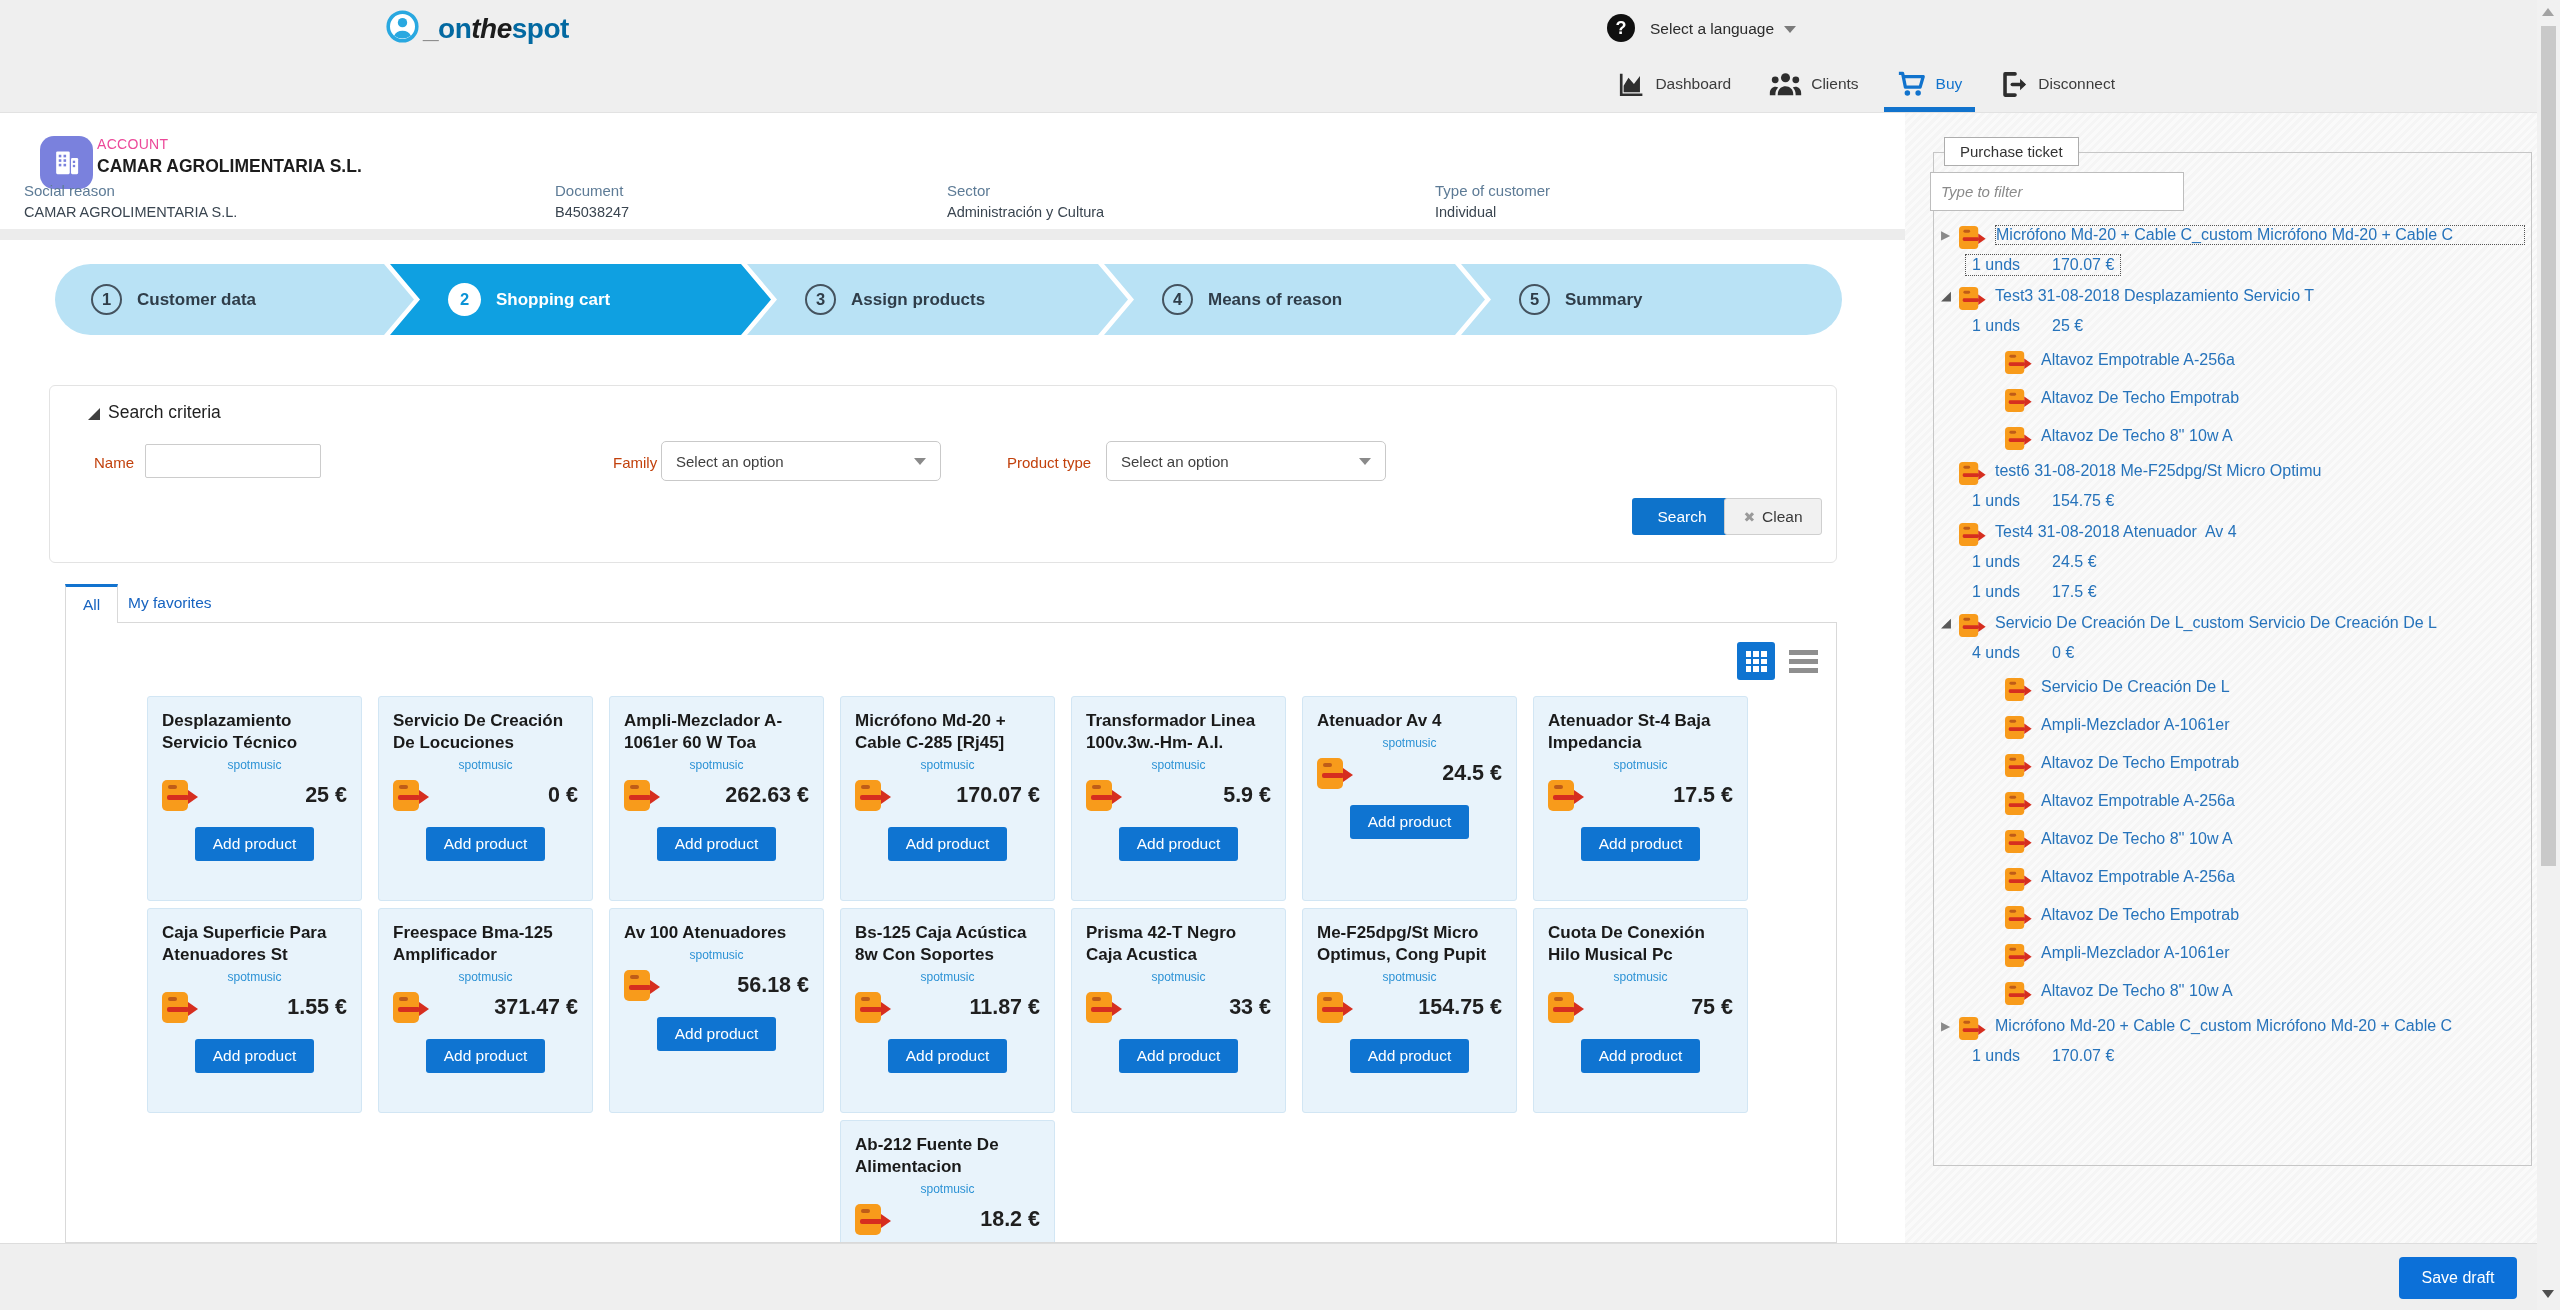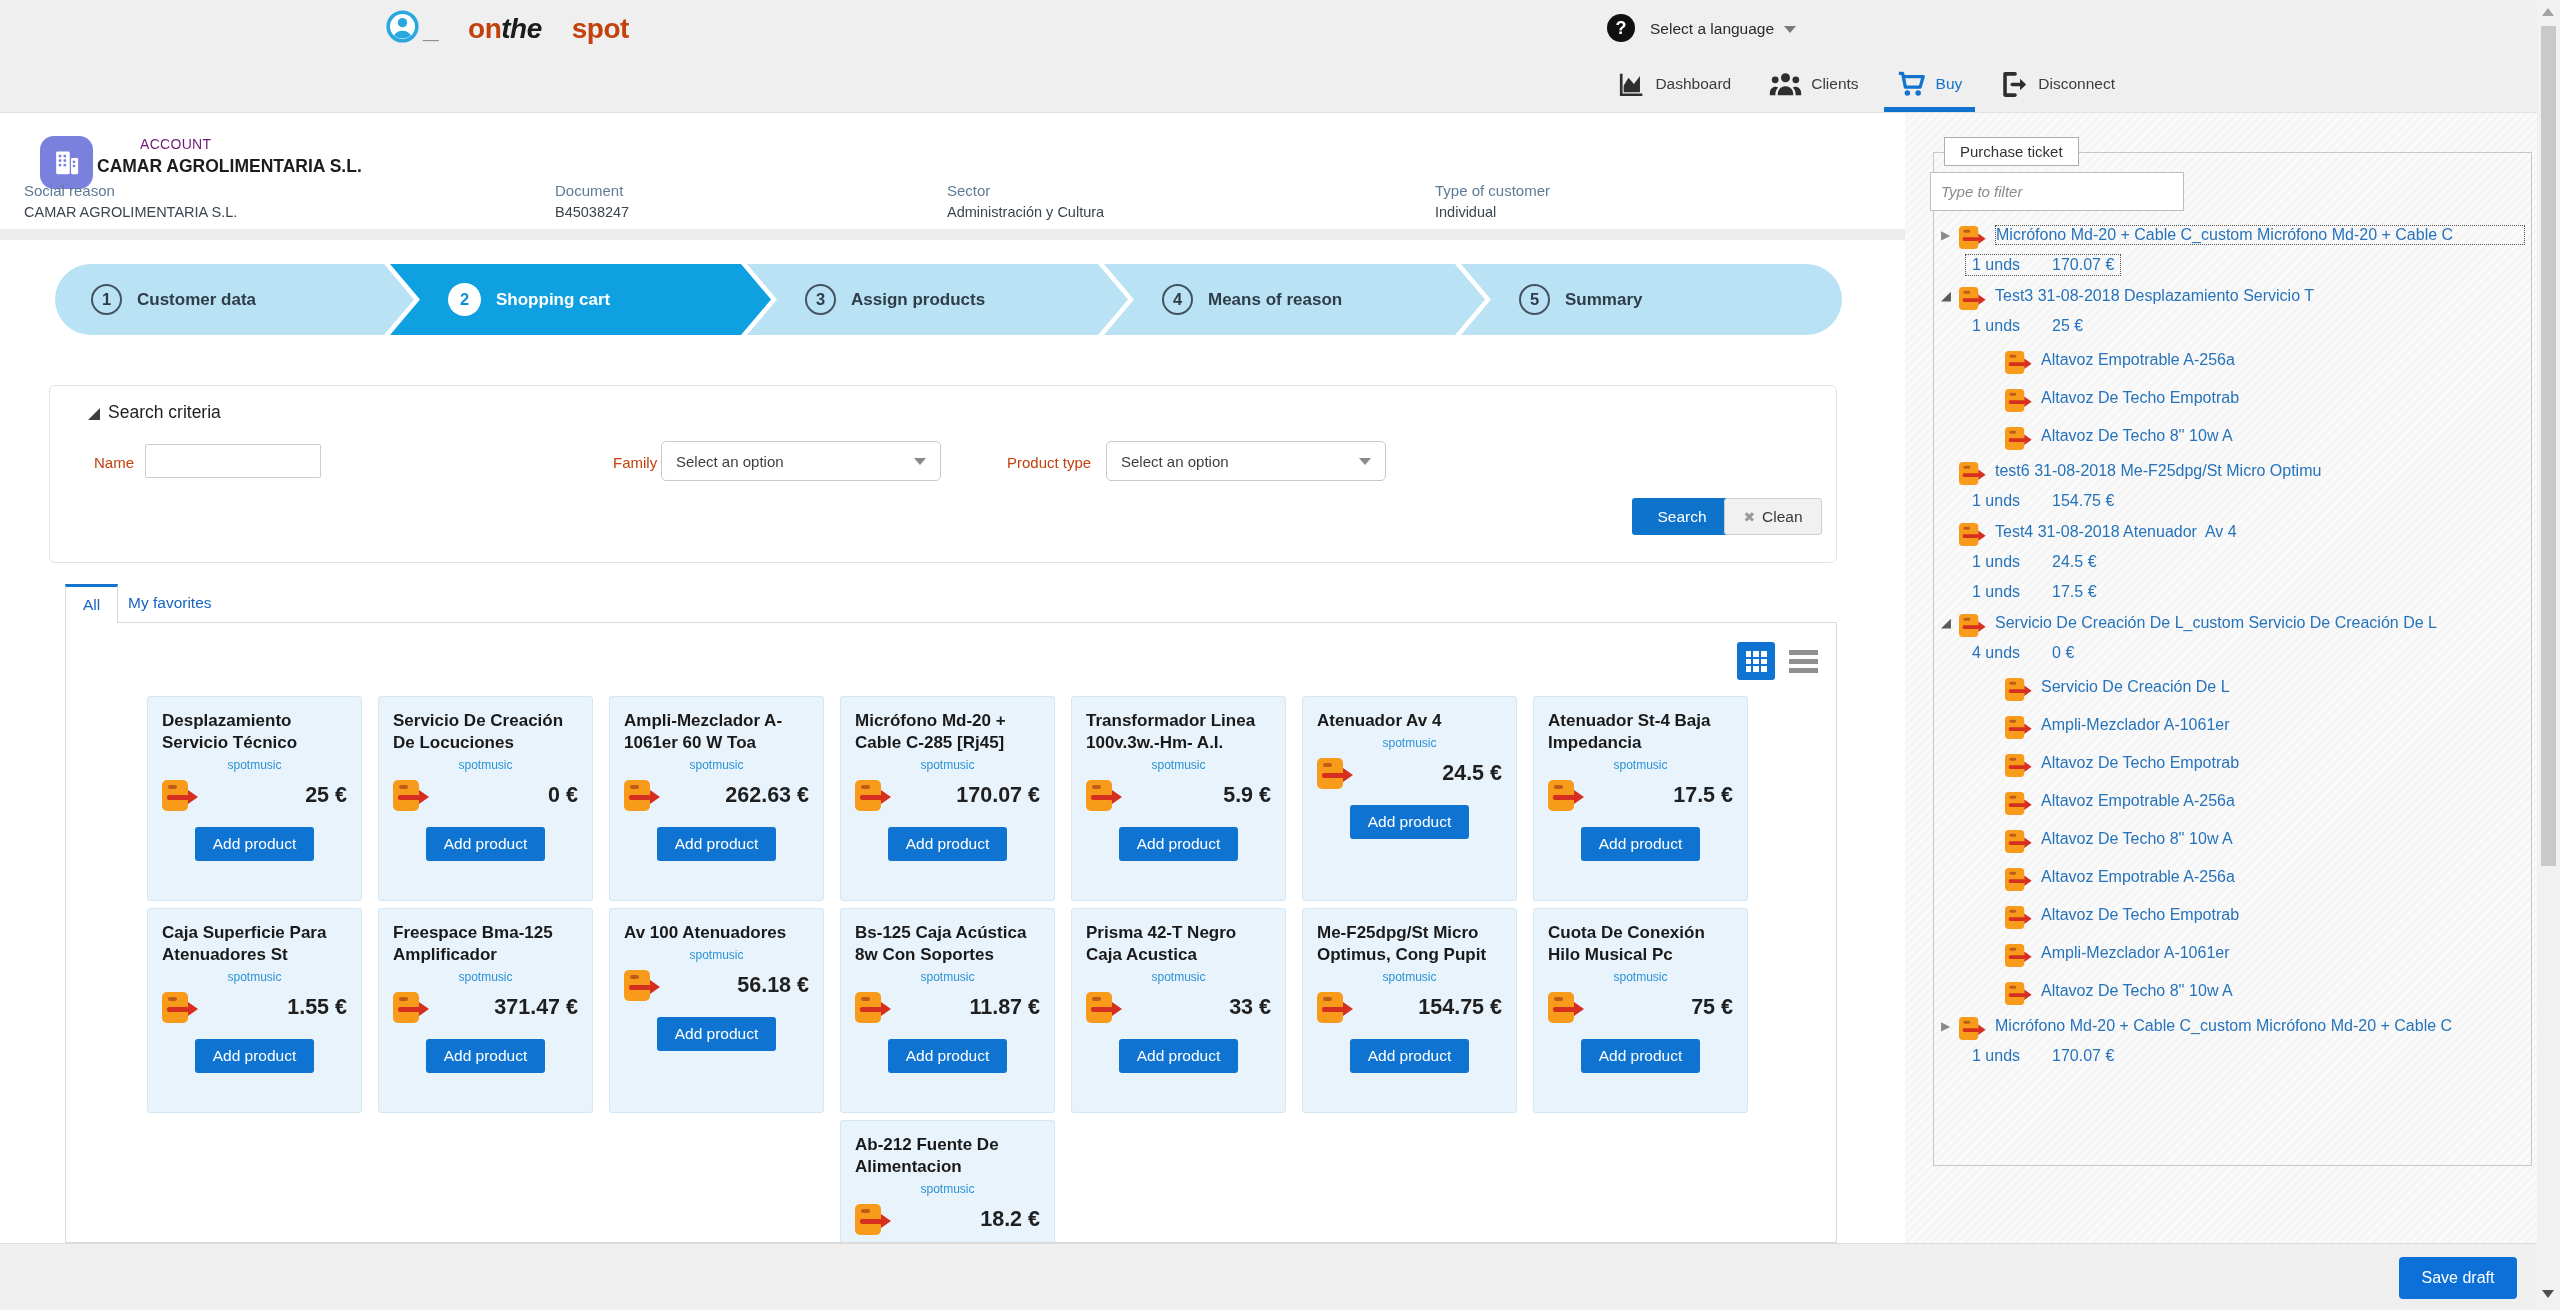--- a/index.html
+++ b/index.html
@@ -4,34 +4,34 @@
 <style>
   *{margin:0;padding:0;box-sizing:border-box;}
   html,body{width:2560px;height:1310px;}
   body{font-family:"Liberation Sans","DejaVu Sans",sans-serif;background:#fff;overflow:hidden;}
   #app{position:relative;width:2560px;height:1310px;background:#fff;overflow:hidden;}
 
   
   .header{position:absolute;left:0;top:0;width:2560px;height:113px;background:#efefef;border-bottom:1px solid #e2e2e2;}
   .logo{position:absolute;left:386px;top:10px;display:flex;align-items:center;gap:4px;}
   .logo-text{font-size:28px;font-weight:bold;letter-spacing:-0.5px;}
-  .logo-text .lu{color:#8a8a8a;} .logo-text .lb{color:#c2410c;margin-left:30px;} .logo-text .ld{color:#1c1c1c;font-style:italic;}
+  .logo-text .lu{color:#8a8a8a;} .logo-text .lb{color:#0369a1;} .logo-text .ld{color:#1c1c1c;font-style:italic;}
   .help-circle{position:absolute;left:1607px;top:14px;width:28px;height:28px;border-radius:50%;background:#101010;color:#fff;font-size:18px;font-weight:bold;text-align:center;line-height:28px;}
   .lang{position:absolute;left:1650px;top:20px;font-size:15.5px;color:#2b2b2b;display:flex;align-items:center;gap:10px;cursor:pointer;}
   .caret-down{width:0;height:0;border-left:6px solid transparent;border-right:6px solid transparent;border-top:7px solid #7a7a7a;}
   .nav{position:absolute;right:432px;bottom:0;height:56px;display:flex;align-items:flex-end;gap:12px;}
   .nav-item{position:relative;height:56px;display:flex;align-items:center;gap:9px;padding:0 13px;font-size:15.5px;color:#3c3c3c;cursor:pointer;}
   .nav-item.active{color:#1173cd;}
   .nav-item.active::after{content:"";position:absolute;left:0;right:0;bottom:0;height:5px;background:#1173cd;}
   .nav-item svg{display:block;}
 
   
   .account{position:absolute;left:0;top:114px;width:1905px;height:115px;background:#fff;}
   .avatar{position:absolute;left:40px;top:22px;width:53px;height:53px;border-radius:14px;background:#7a81dd;display:flex;align-items:center;justify-content:center;}
-  .acct-kicker{position:absolute;left:97px;top:22px;font-size:14px;color:#701a75;letter-spacing:.3px;margin-left:43px;}
+  .acct-kicker{position:absolute;left:97px;top:22px;font-size:14px;color:#ec4899;letter-spacing:.3px;}
   .acct-name{position:absolute;left:97px;top:42px;font-size:17.5px;font-weight:bold;color:#1c1c1c;}
   .fld{position:absolute;top:68px;}
   .fld .fl{font-size:15px;color:#5d7b96;}
   .fld .fv{margin-top:5px;font-size:14.5px;color:#3a4550;}
   .divider{position:absolute;left:0;top:229px;width:1905px;height:11px;background:#ececec;}
 
   
   .wizard{position:absolute;left:55px;top:264px;width:1787px;height:71px;display:flex;}
   .step{flex:1;height:71px;display:flex;align-items:center;background:#b9e2f5;color:#2f3d49;padding-left:58px;
         clip-path:polygon(0 0, calc(100% - 30px) 0, 100% 50%, calc(100% - 30px) 100%, 0 100%, 30px 50%);}

